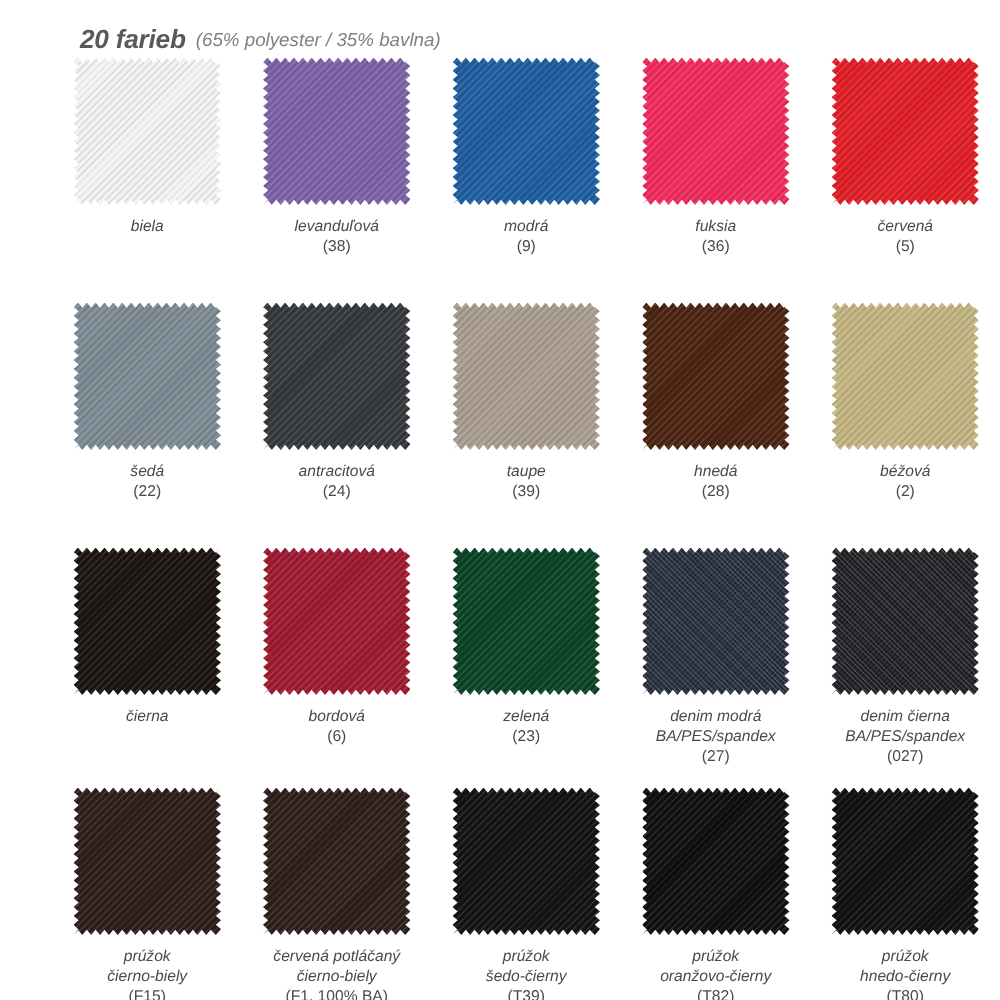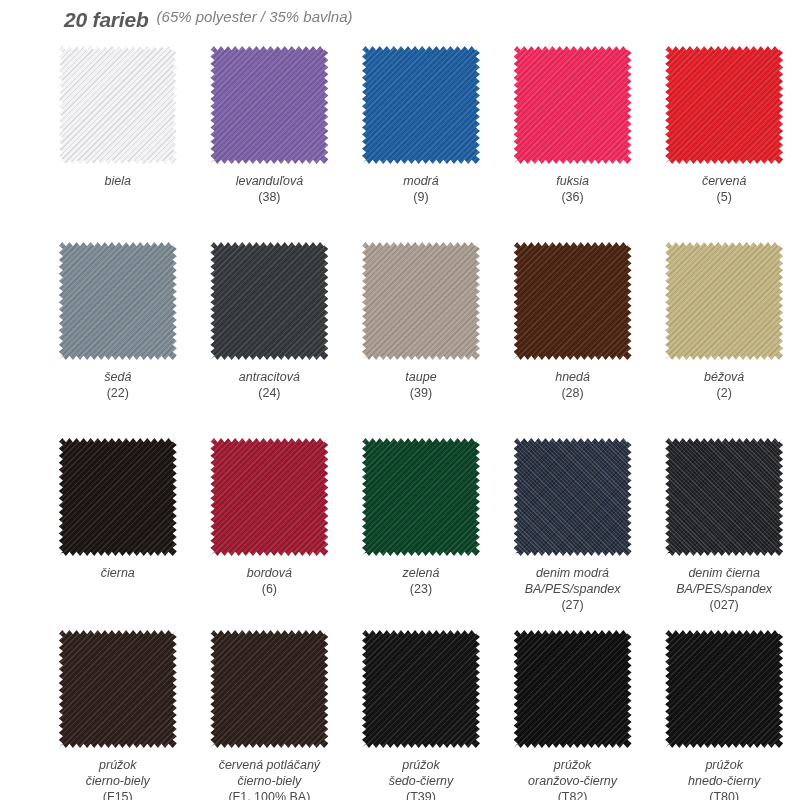--- a/index.html
+++ b/index.html
@@ -16,23 +16,23 @@
     position: relative;
     width: 800px;
     height: 800px;
     background: #ffffff;
   }
 
   
   .header {
     position: absolute;
     left: 64px;
-    top: 8px;
+    top: 20px;
     display: flex;
-    align-items: flex-start;
+    align-items: center;
     gap: 8px;
     white-space: nowrap;
   }
   .header-title {
     font-size: 21px;
     font-weight: bold;
     font-style: italic;
     color: #595959;
     letter-spacing: -0.2px;
   }
@@ -131,21 +131,21 @@
     white-space: pre-line;
   }
   .code {
     text-align: center;
     font-size: 12.5px;
     color: #4a4a4a;
     line-height: 16px;
   }
 
   
-  .row-0, .row-1, .row-2 { margin-bottom: 6px; }
+  .row-0, .row-1, .row-2 { margin-bottom: 6px; justify-content: center; }
   .row-0 .cell, .row-1 .cell { height: 190px; }
   .row-2 .cell { height: 186px; }
   .row-3 .cell { height: 186px; }
 </style>
 </head>
 <body>
 
 <div id="sheet">
 
   <div class="header">

